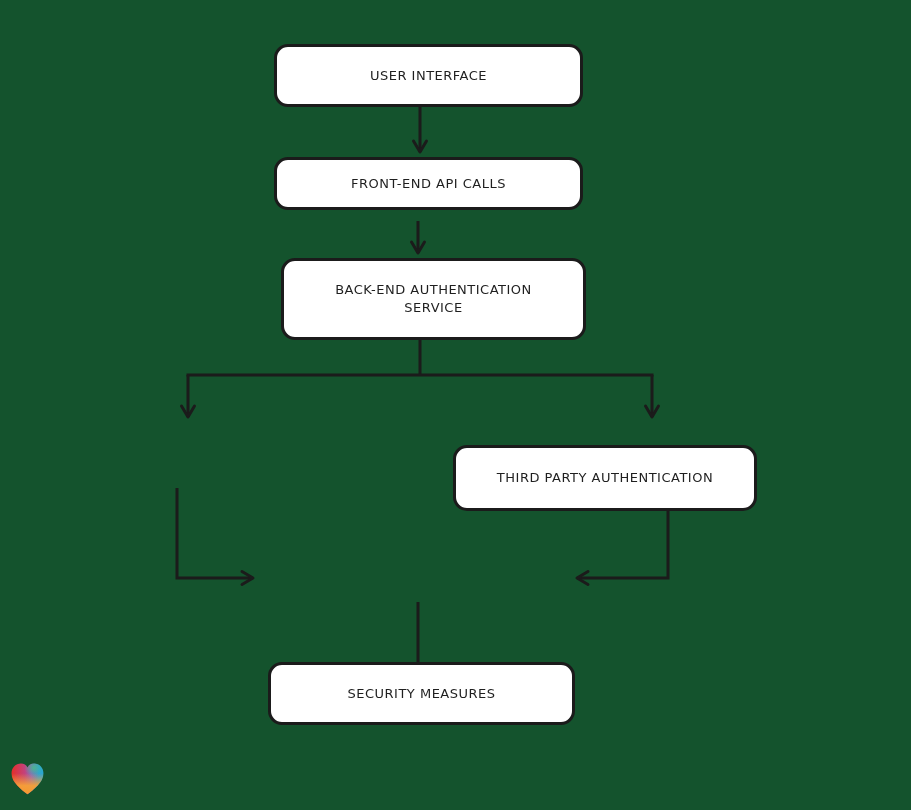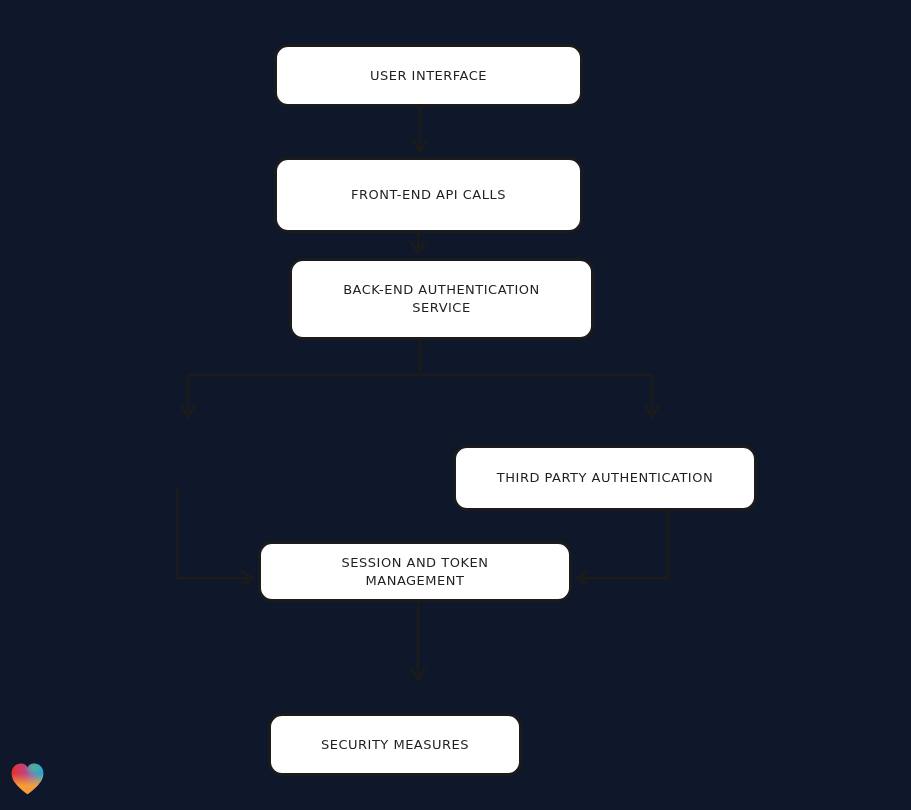--- a/index.html
+++ b/index.html
@@ -1,20 +1,20 @@
 <!DOCTYPE html>
 <html><head>
 <meta charset="utf-8">
 <style>
   html, body { margin: 0; padding: 0; background: #ffffff; }
   .canvas {
     position: relative;
     width: 911px;
     height: 810px;
-    background: #0f172a;
+    background: #14532d;
     overflow: hidden;
     font-family: "DejaVu Sans", sans-serif;
   }
   .edges {
     position: absolute;
     left: 0; top: 0;
     width: 911px; height: 810px;
     pointer-events: none;
   }
   .node {
@@ -67,38 +67,35 @@
       <path d="M177 488 L177 578 L253 578" marker-end="url(#arrowV)"></path>
       <path d="M668 488 L668 578 L577 578" marker-end="url(#arrowV)"></path>
       <path d="M418 602 L418 680" marker-end="url(#arrowV)"></path>
     </g>
   </svg>
 
   <div class="node" style="left:274px; top:44px; width:309px; height:63px;">
     <span class="label">USER INTERFACE</span>
   </div>
 
-  <div class="node" style="left:274px; top:157px; width:309px; height:76px;">
+  <div class="node" style="left:274px; top:157px; width:309px; height:53px;">
     <span class="label">FRONT-END API CALLS</span>
   </div>
 
-  <div class="node" style="left:289px; top:258px; width:305px; height:82px;">
+  <div class="node" style="left:281px; top:258px; width:305px; height:82px;">
     <span class="label wrap-backend">BACK-END AUTHENTICATION SERVICE</span>
   </div>
 
 
   <div class="node" style="left:453px; top:445px; width:304px; height:66px;">
     <span class="label">THIRD PARTY AUTHENTICATION</span>
   </div>
 
-  <div class="node" style="left:258px; top:541px; width:314px; height:61px;">
-    <span class="label wrap-session">SESSION AND TOKEN MANAGEMENT</span>
-  </div>
 
-  <div class="node" style="left:268px; top:713px; width:254px; height:63px;">
+  <div class="node" style="left:268px; top:662px; width:307px; height:63px;">
     <span class="label">SECURITY MEASURES</span>
   </div>
 
   <div class="logo">
     <svg viewBox="0 0 32 30" width="37" height="37">
       <defs>
         <linearGradient id="hg1" x1="0" y1="0" x2="1" y2="0">
           <stop offset="0" stop-color="#e62e29"></stop>
           <stop offset="0.42" stop-color="#c2427e"></stop>
           <stop offset="0.62" stop-color="#8f62c0"></stop>

